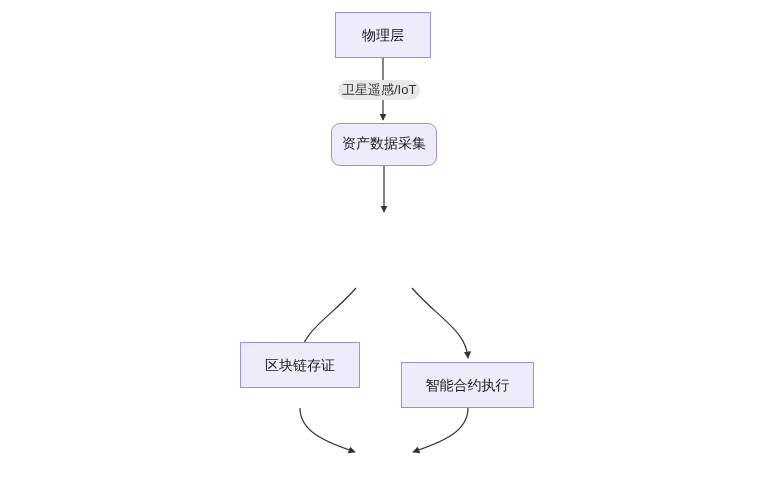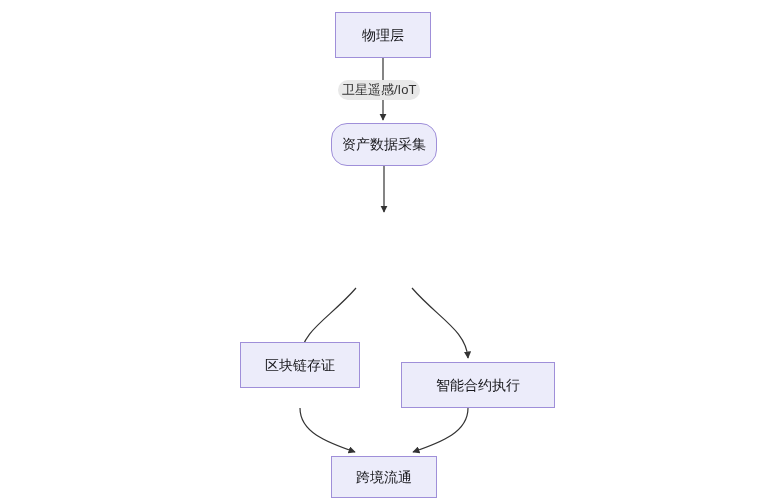--- a/index.html
+++ b/index.html
@@ -35,21 +35,22 @@
     justify-content: center;
     background: #ececfa;
     border: 1px solid #9f8fd9;
     color: #18181c;
     font-size: 14px;
     line-height: 1.2;
     text-align: center;
     white-space: nowrap;
   }
   .node.rounded {
-    border-radius: 16px;
+    border-radius: 9px;
+    font-family: Liberation Serif, serif;
   }
   .node-label {
     display: block;
   }
   
   .node.diamond {
     background: transparent;
     border: none;
   }
   .diamond-shape {
@@ -74,21 +75,21 @@
     padding: 2px 4px;
     white-space: nowrap;
     border-radius: 10px;
   }
 
   
   #node-physical      { left: 335px; top: 12px;  width: 96px;  height: 46px; }
   #node-collect       { left: 331px; top: 123px; width: 106px; height: 43px; }
   #node-ai            { left: 330px; top: 215px; width: 108px; height: 96px; }
   #node-blockchain    { left: 240px; top: 342px; width: 120px; height: 46px; }
-  #node-contract      { left: 401px; top: 362px; width: 154px; height: 46px; }
+  #node-contract      { left: 401px; top: 362px; width: 133px; height: 46px; }
   #node-crossborder   { left: 331px; top: 456px; width: 106px; height: 42px; }
   #edge-label-sat     { left: 338px; top: 80px; }
 </style>
 </head>
 <body>
 
 <div id="canvas">
 
   <svg id="edge-layer" viewBox="0 0 768 500" width="768" height="500" xmlns="http://www.w3.org/2000/svg">
     <defs>
@@ -125,17 +126,14 @@
 
 
   <div class="node" id="node-blockchain">
     <span class="node-label">区块链存证</span>
   </div>
 
   <div class="node" id="node-contract">
     <span class="node-label">智能合约执行</span>
   </div>
 
-  <div class="node" id="node-crossborder">
-    <span class="node-label">跨境流通</span>
-  </div>
 
 </div>
 
 </body></html>

